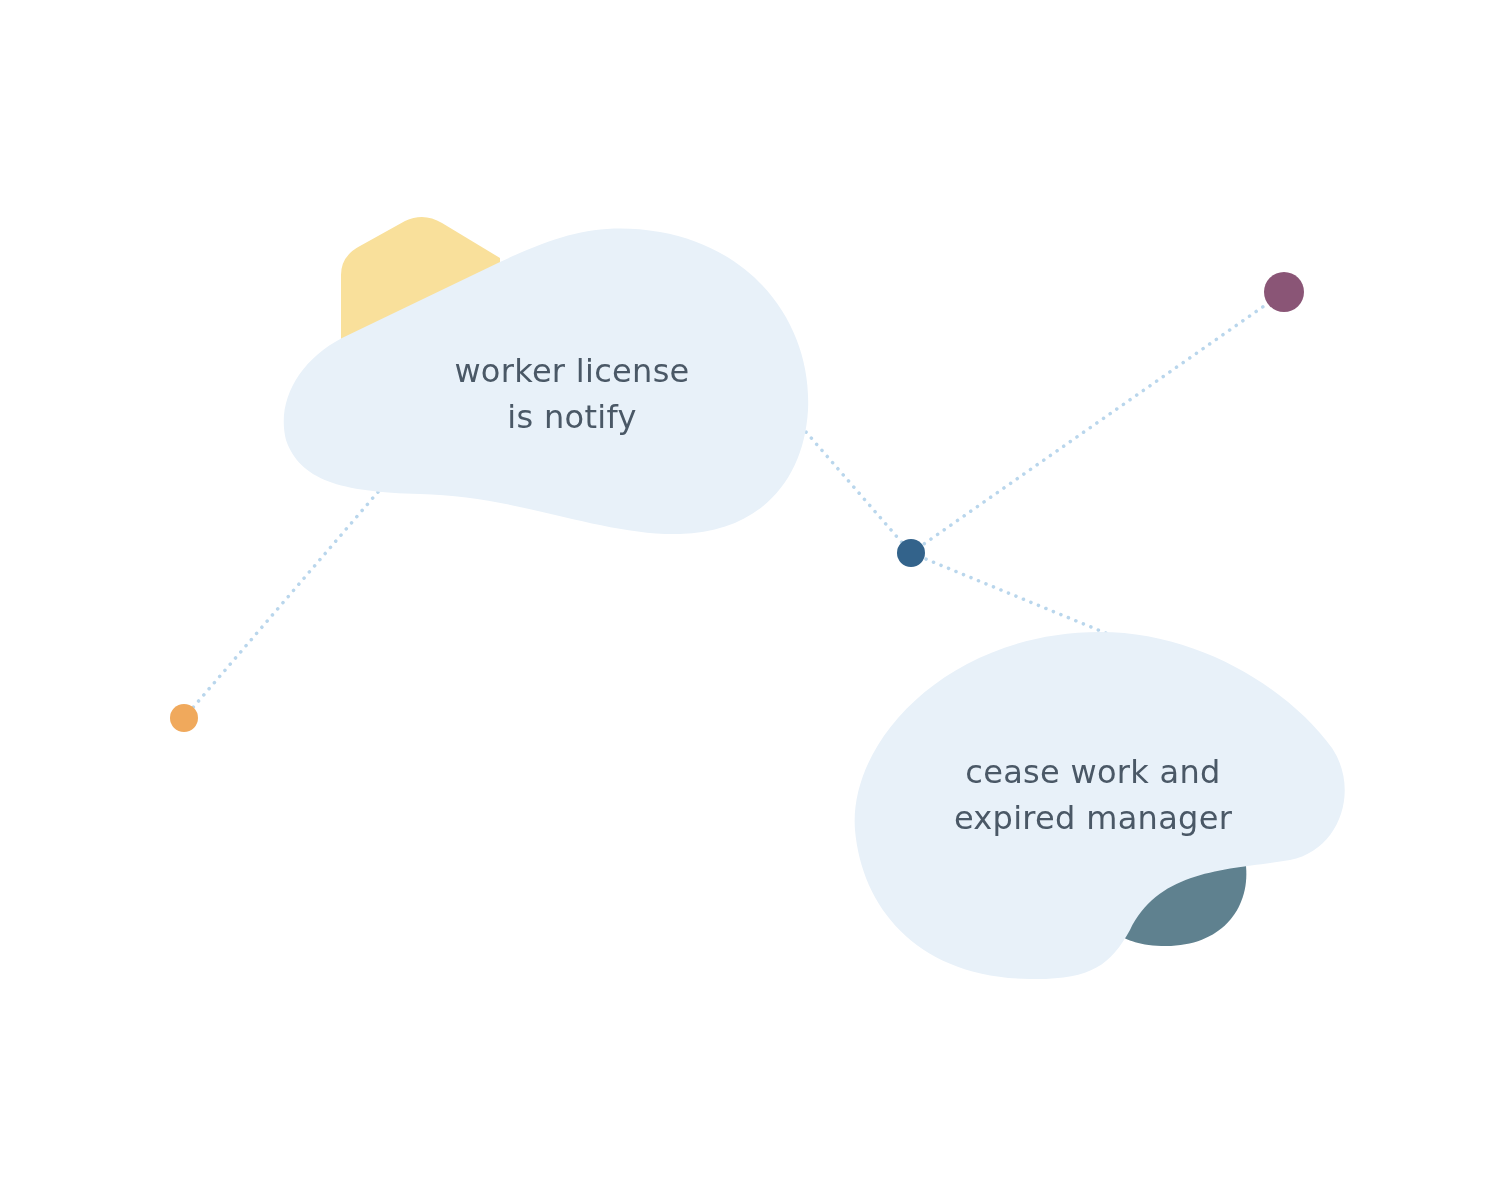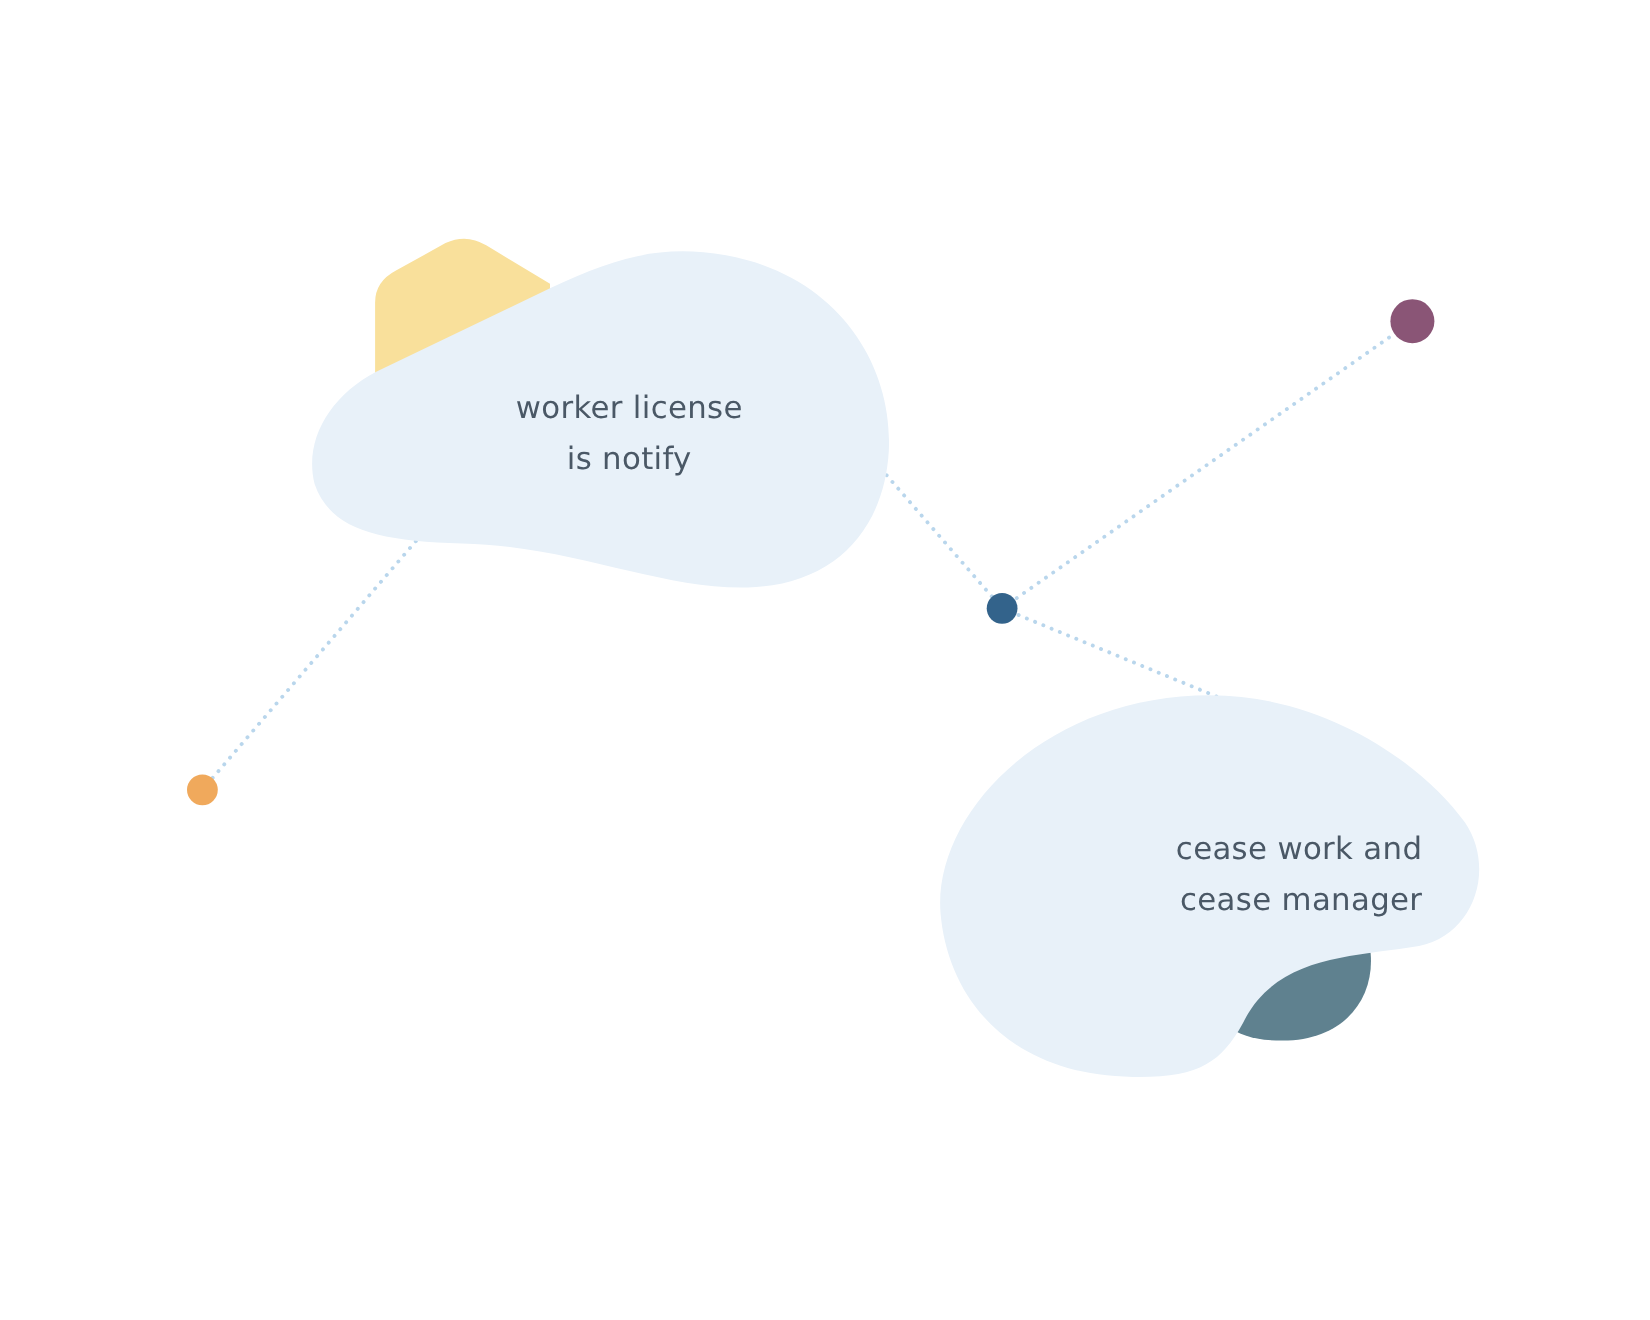--- a/index.html
+++ b/index.html
@@ -1,30 +1,30 @@
 <!DOCTYPE html>
 <html><head>
 <meta charset="utf-8">
 <style>
   html, body { margin: 0; padding: 0; background: #ffffff; }
   body { width: 1500px; height: 1200px; position: relative; overflow: hidden; }
   svg.canvas { position: absolute; left: 0; top: 0; width: 1500px; height: 1200px; }
   .label {
     position: absolute;
     font-family: "DejaVu Sans", sans-serif;
-    font-size: 28px;
+    font-size: 32px;
     line-height: 46px;
     color: #4a5866;
     text-align: center;
     white-space: nowrap;
     letter-spacing: 0.3px;
   }
   .label span { display: block; }
   #label-1 { left: 372px; top: 348px; width: 400px; }
-  #label-2 { left: 893px; top: 749px; width: 400px; text-align: right; }
+  #label-2 { left: 893px; top: 749px; width: 400px; }
 </style>
 </head>
 <body>
 
 <svg class="canvas" viewBox="0 0 1500 1200" xmlns="http://www.w3.org/2000/svg">
 
   <line x1="378" y1="492" x2="184" y2="718" stroke="#b9d6ec" stroke-width="3.5" stroke-dasharray="0.1 8" stroke-linecap="round"></line>
   <line x1="806" y1="432" x2="911" y2="553" stroke="#b9d6ec" stroke-width="3.5" stroke-dasharray="0.1 8" stroke-linecap="round"></line>
   <line x1="911" y1="553" x2="1284" y2="292" stroke="#b9d6ec" stroke-width="3.5" stroke-dasharray="0.1 8" stroke-linecap="round"></line>
   <line x1="911" y1="553" x2="1108" y2="634" stroke="#b9d6ec" stroke-width="3.5" stroke-dasharray="0.1 8" stroke-linecap="round"></line>
@@ -42,14 +42,14 @@
   <circle cx="1284" cy="292" r="20" fill="#8a5576"></circle>
 </svg>
 
 <div class="label" id="label-1">
   <span>worker license</span>
   <span>is notify</span>
 </div>
 
 <div class="label" id="label-2">
   <span>cease work and</span>
-  <span>cease manager</span>
+  <span>expired manager</span>
 </div>
 
 </body></html>

